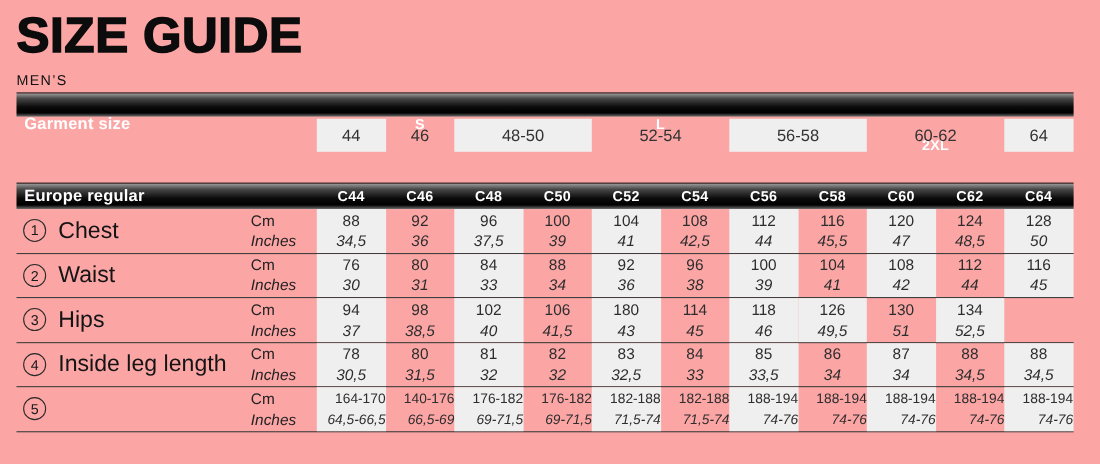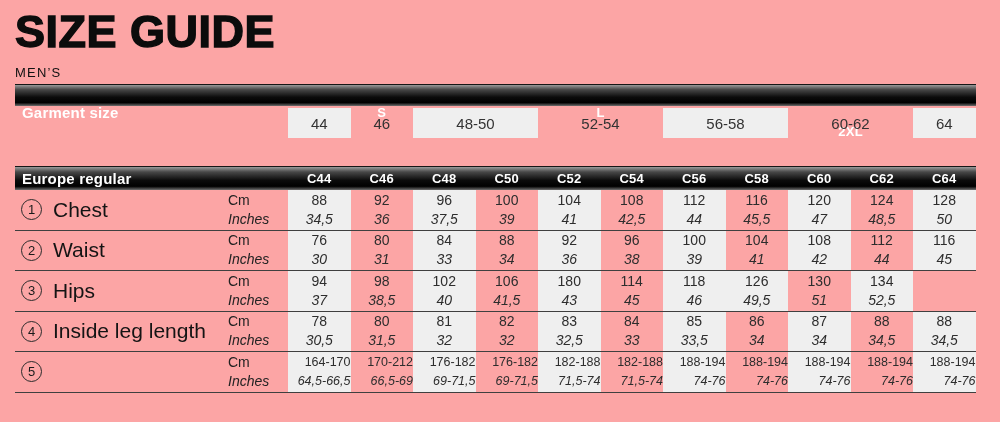--- a/index.html
+++ b/index.html
@@ -330,21 +330,21 @@
           </div>
           <div class="unit-cell">
             <div class="cm">Cm</div>
             <div class="inch">Inches</div>
           </div>
           <div class="vcell band">
             <div class="cm">164-170</div>
             <div class="inch">64,5-66,5</div>
           </div>
           <div class="vcell">
-            <div class="cm">170-212</div>
+            <div class="cm">140-176</div>
             <div class="inch">66,5-69</div>
           </div>
           <div class="vcell band">
             <div class="cm">176-182</div>
             <div class="inch">69-71,5</div>
           </div>
           <div class="vcell">
             <div class="cm">176-182</div>
             <div class="inch">69-71,5</div>
           </div>

